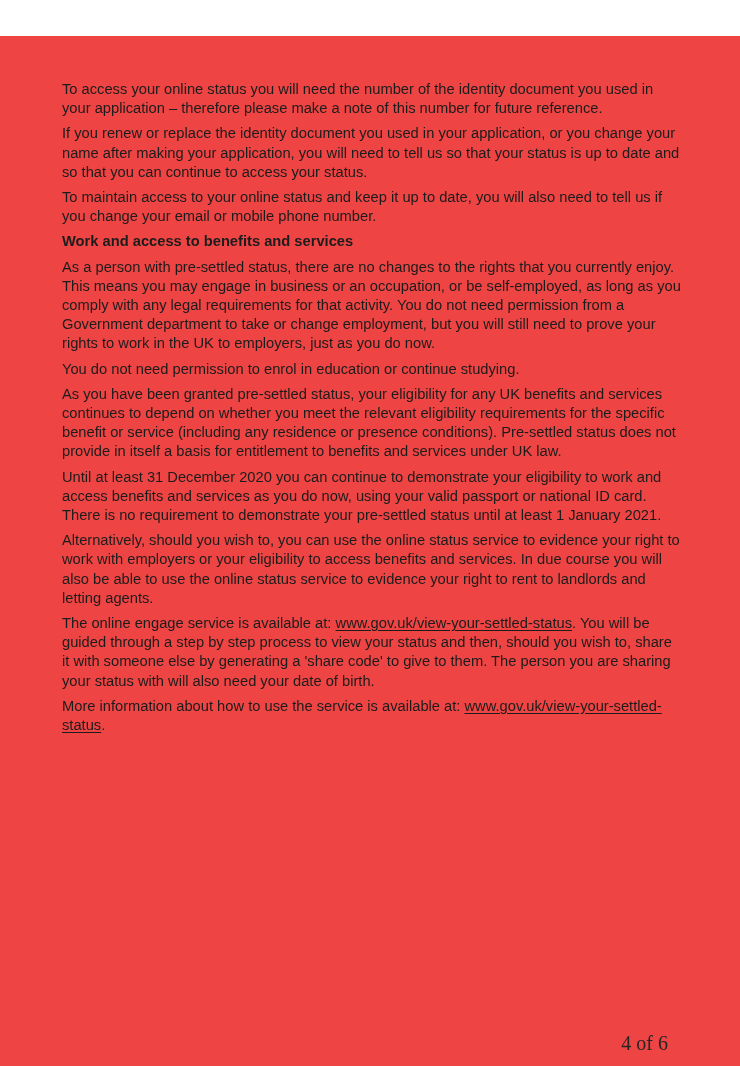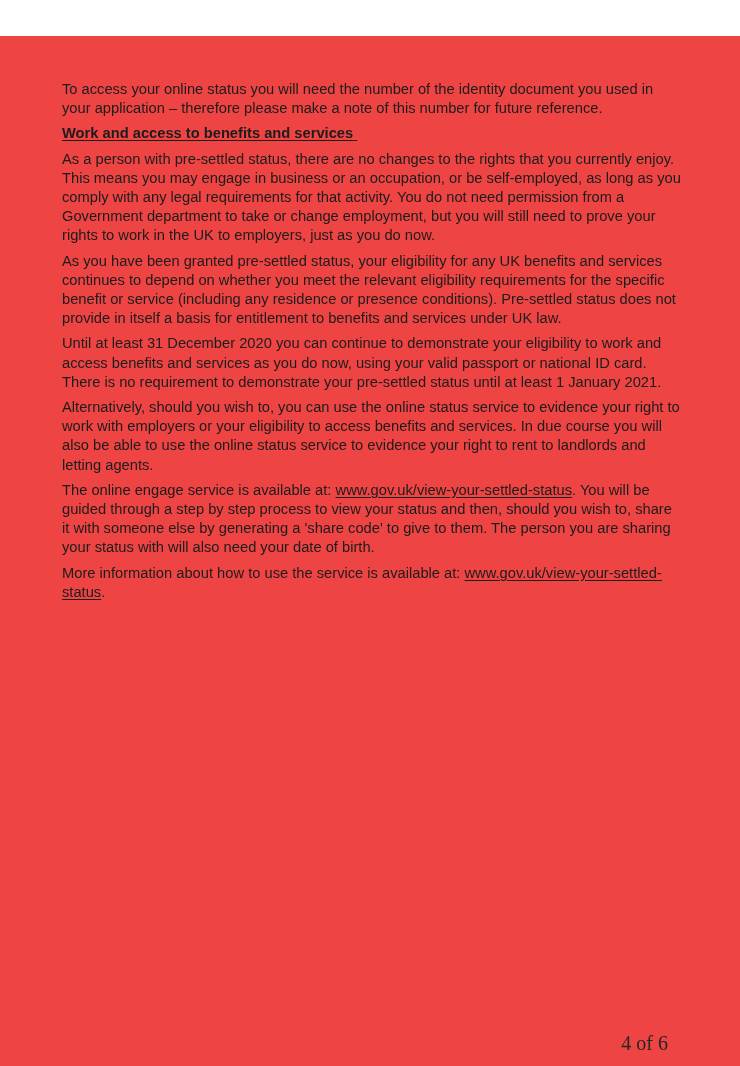--- a/index.html
+++ b/index.html
@@ -29,21 +29,20 @@
   .content p {
     margin: 0 0 6px 0;
   }
   .doc-heading {
     font-size: 14.7px;
     line-height: 19.2px;
     font-weight: bold;
     margin: 0 0 6px 0;
   }
   .doc-heading .u {
-    text-decoration: underline;
     text-decoration-thickness: 1.4px;
     text-underline-offset: 2px;
   }
   a.doclink {
     color: inherit;
     text-decoration: underline;
     text-underline-offset: 2px;
     cursor: pointer;
   }
   .footer {
@@ -55,24 +54,27 @@
     color: #262626;
   }
 </style>
 </head>
 <body>
 
 <div class="page">
   <div class="content">
 
     <p>To access your online status you will need the number of the identity document you used in your application – therefore please make a note of this number for future reference.</p>
+    <p>If you renew or replace the identity document you used in your application, or you change your name after making your application, you will need to tell us so that your status is up to date and so that you can continue to access your status.</p>
+    <p>To maintain access to your online status and keep it up to date, you will also need to tell us if you change your email or mobile phone number.</p>
 
     <h2 class="doc-heading"><span class="u">Work and access to benefits and services&nbsp;</span></h2>
 
     <p>As a person with pre-settled status, there are no changes to the rights that you currently enjoy. This means you may engage in business or an occupation, or be self-employed, as long as you comply with any legal requirements for that activity. You do not need permission from a Government department to take or change employment, but you will still need to prove your rights to work in the UK to employers, just as you do now.</p>
+    <p>You do not need permission to enrol in education or continue studying.</p>
     <p>As you have been granted pre-settled status, your eligibility for any UK benefits and services continues to depend on whether you meet the relevant eligibility requirements for the specific benefit or service (including any residence or presence conditions). Pre-settled status does not provide in itself a basis for entitlement to benefits and services under UK law.</p>
     <p>Until at least 31 December 2020 you can continue to demonstrate your eligibility to work and access benefits and services as you do now, using your valid passport or national ID card. There is no requirement to demonstrate your pre-settled status until at least 1 January 2021.</p>
     <p>Alternatively, should you wish to, you can use the online status service to evidence your right to work with employers or your eligibility to access benefits and services. In due course you will also be able to use the online status service to evidence your right to rent to landlords and letting agents.</p>
     <p><span>The online engage service is available at: </span><a class="doclink">www.gov.uk/view-your-settled-status</a><span>. You will be guided through a step by step process to view your status and then, should you wish to, share it with someone else by generating a 'share code' to give to them. The person you are sharing your status with will also need your date of birth.</span></p>
     <p><span>More information about how to use the service is available at: </span><a class="doclink">www.gov.uk/view-your-settled-status</a><span>.</span></p>
 
 
   </div>
 
   <div class="footer">4 of 6</div>

